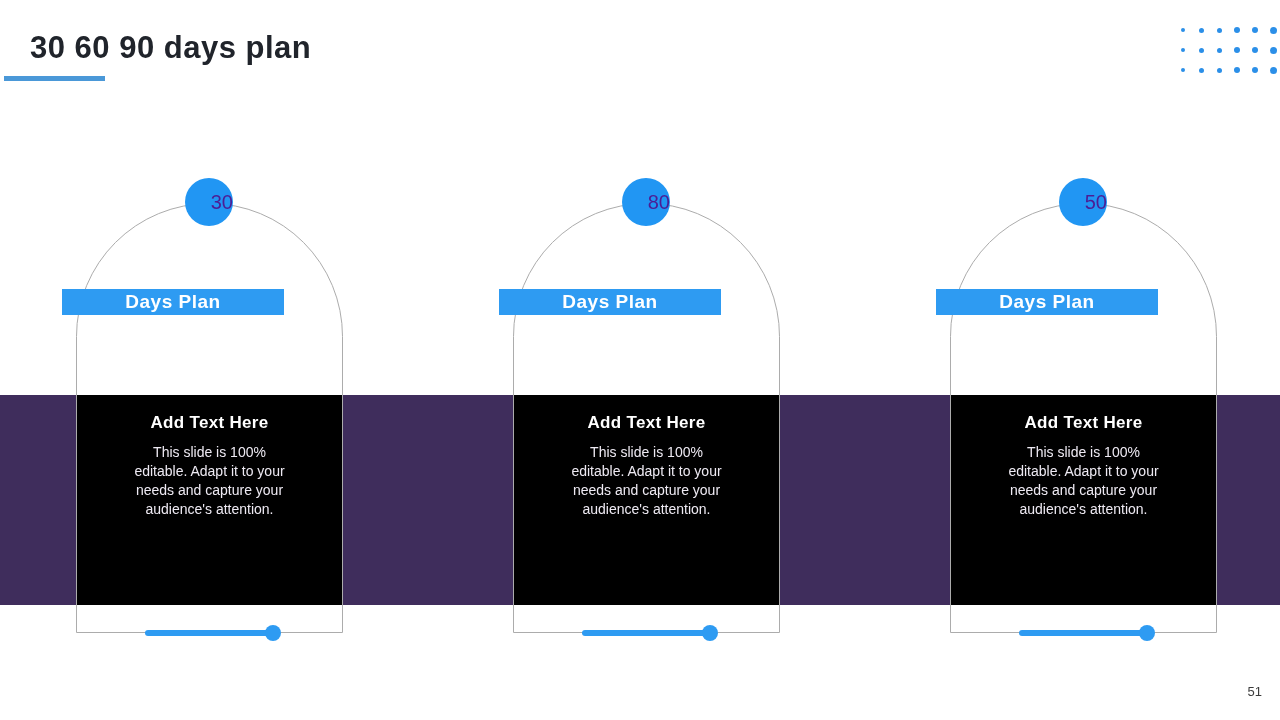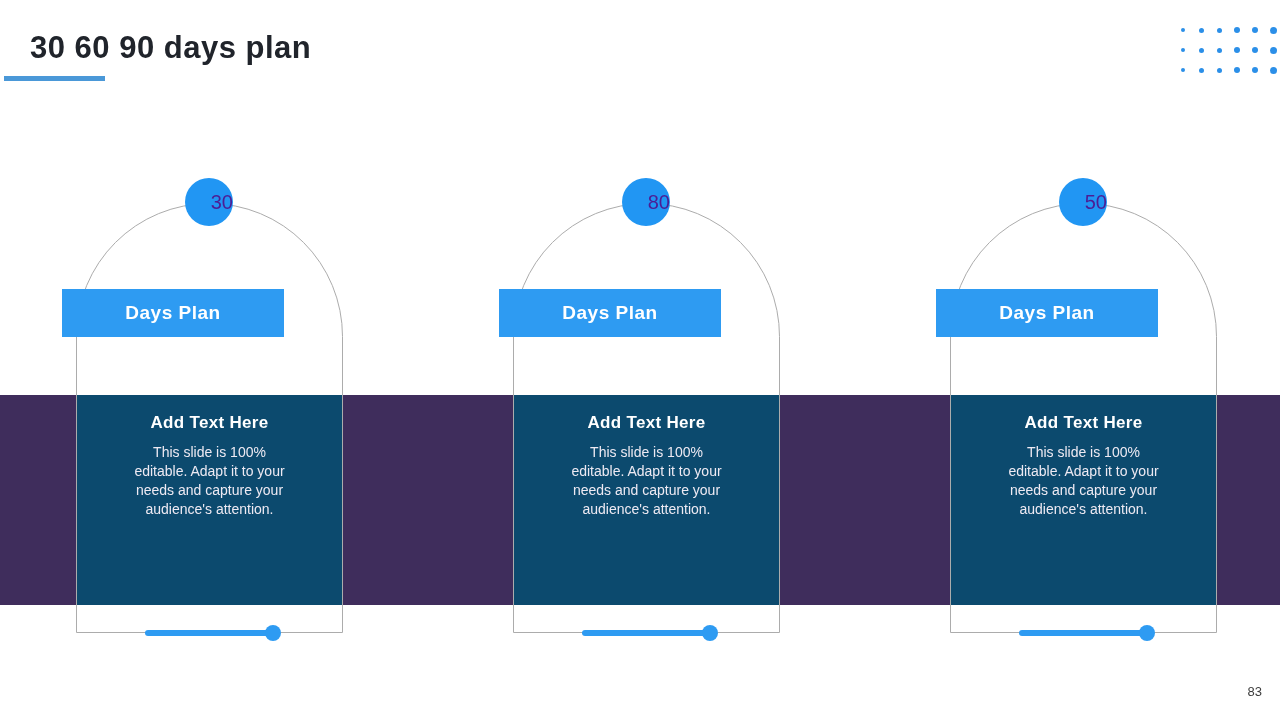--- a/index.html
+++ b/index.html
@@ -98,38 +98,38 @@
     font-weight: normal;
     line-height: 48px;
     text-align: right;
   }
 
   .days-banner {
     position: absolute;
     left: 0;
     top: 119px;  
     width: 222px;
-    height: 48px;
+    height: 26px;
     background: #2e9bf2;
     color: #ffffff;
     font-size: 19px;
     font-weight: bold;
     letter-spacing: 0.5px;
     display: flex;
     align-items: center;
     justify-content: center;
   }
 
   .text-panel {
     position: absolute;
     left: 15px;  
     top: 225px;  
     width: 265px;
     height: 210px;
-    background: #0c4a6e;
+    background: #000000;
     text-align: center;
     color: #ffffff;
   }
   .panel-heading {
     margin: 0;
     padding-top: 18px;
     font-size: 17px;
     font-weight: bold;
     letter-spacing: 0.3px;
     color: #ffffff;
@@ -230,15 +230,15 @@
     <div class="day-badge">50</div>
     <div class="days-banner">Days Plan</div>
     <div class="text-panel">
       <h3 class="panel-heading">Add Text Here</h3>
       <p class="panel-body">This slide is 100% editable. Adapt it to your needs and capture your audience's attention.</p>
     </div>
     <div class="slider-bar"></div>
     <div class="slider-dot"></div>
   </div>
 
-  <div class="page-number">83</div>
+  <div class="page-number">51</div>
 
 </div>
 
 </body></html>

